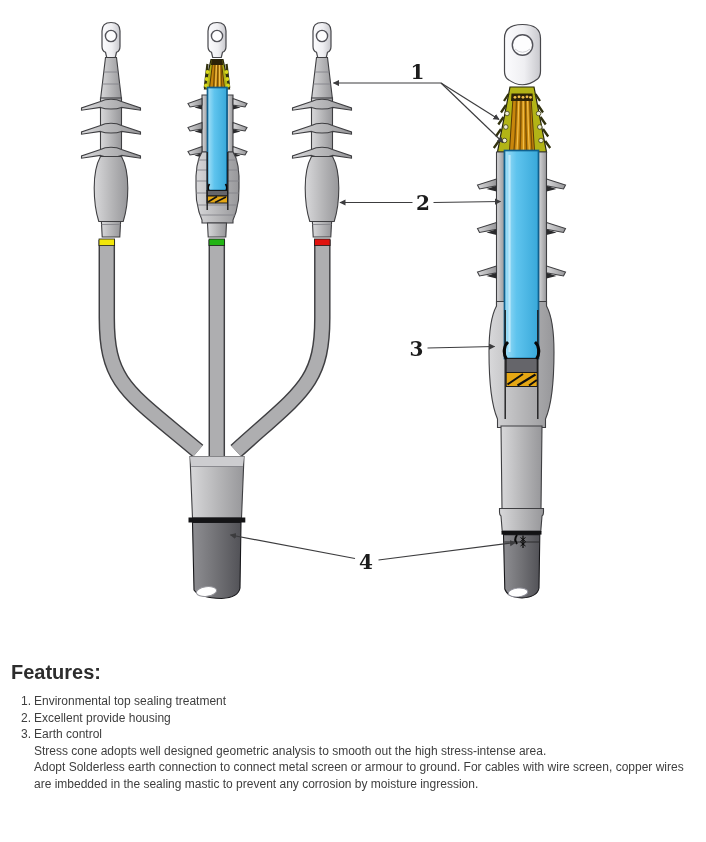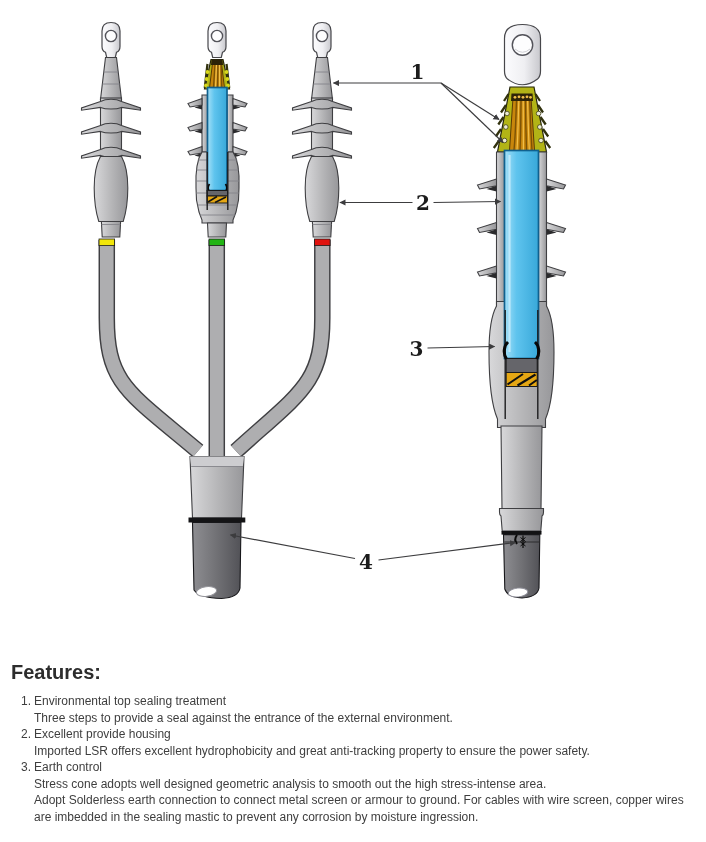--- a/index.html
+++ b/index.html
@@ -266,25 +266,23 @@
   <text class="callout" x="423" y="209.5">2</text>
   <text class="callout" x="416.5" y="355.5">3</text>
   <text class="callout" x="366" y="569">4</text>
 </svg>
 
 <section class="features">
   <h2>Features:</h2>
   <div class="feat-list">
     <div class="feat-item">
       <div class="feat-title"><span class="num">1.</span><span>Environmental top sealing treatment</span></div>
-      <div class="feat-desc">Three steps to provide a seal against the entrance of the external environment.</div>
     </div>
     <div class="feat-item">
       <div class="feat-title"><span class="num">2.</span><span>Excellent provide housing</span></div>
-      <div class="feat-desc">Imported LSR offers excellent hydrophobicity and great anti-tracking property to ensure the power safety.</div>
     </div>
     <div class="feat-item">
       <div class="feat-title"><span class="num">3.</span><span>Earth control</span></div>
       <div class="feat-desc">Stress cone adopts well designed geometric analysis to smooth out the high stress-intense area.</div>
     </div>
     <div class="feat-item">
       <div class="feat-desc">Adopt Solderless earth connection to connect metal screen or armour to ground. For cables with wire screen, copper wires are imbedded in the sealing mastic to prevent any corrosion by moisture ingression.</div>
     </div>
   </div>
 </section>

